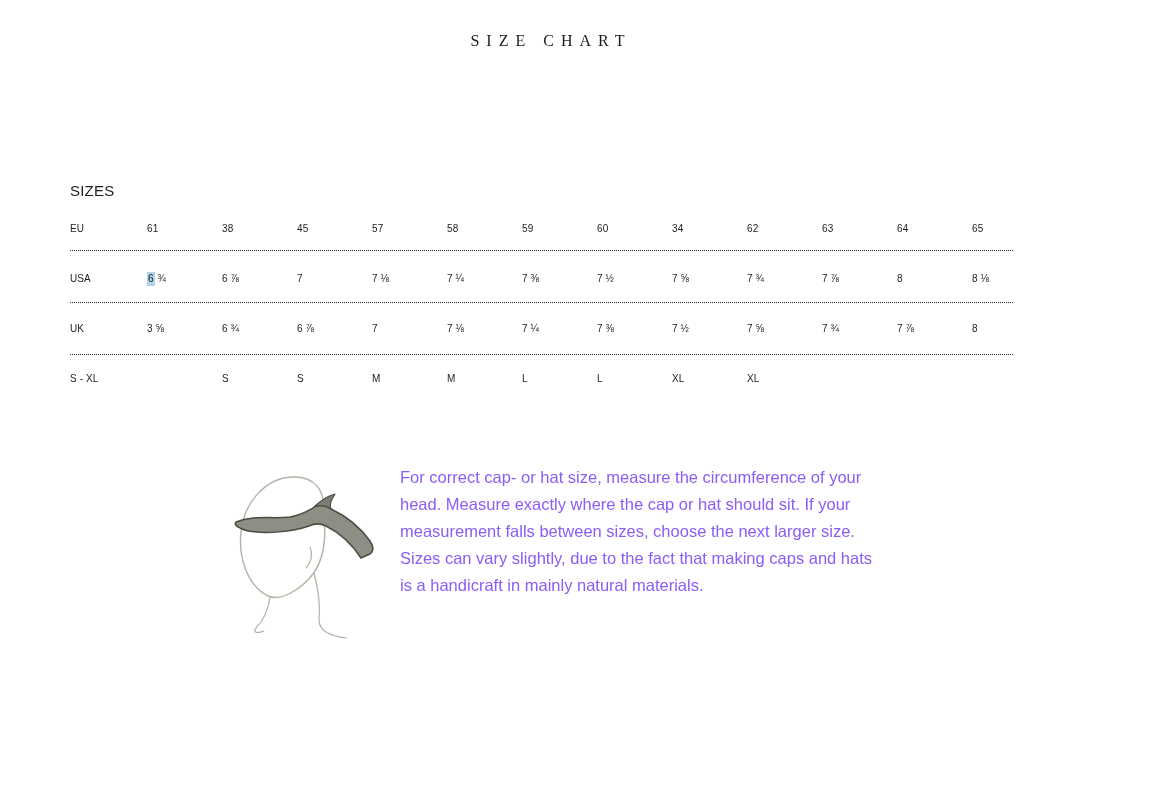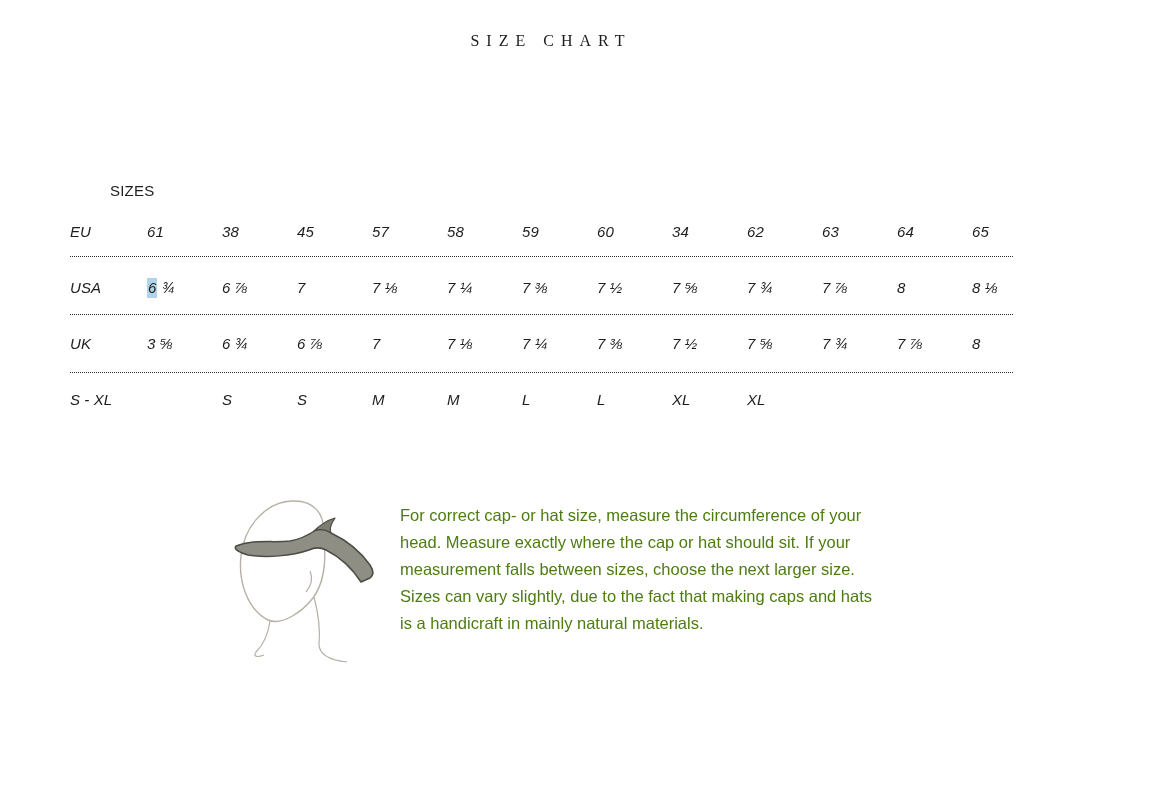--- a/index.html
+++ b/index.html
@@ -24,31 +24,29 @@
     letter-spacing: 7px;
     color: #1c1c1e;
   }
   .content {
     margin-left: 70px;
   }
   .sizes-label {
     margin-top: 132px;
     font-size: 15px;
     letter-spacing: 0.2px;
-    margin-left: 40px;
   }
   .size-table {
     margin-top: 0;
   }
   .row {
     display: grid;
     grid-template-columns: 77px repeat(12, 75px);
-    font-size: 15px;
+    font-size: 10px;
     letter-spacing: 0.1px;
-    font-style: italic;
   }
   .cell { white-space: nowrap; }
   .row-eu  { padding-top: 24px; padding-bottom: 16px; }
   .row-usa { padding-top: 22px; padding-bottom: 18px; }
   .row-uk  { padding-top: 20px; padding-bottom: 20px; }
   .row-sxl { padding-top: 18px; }
   .divider {
     width: 943px;
     height: 0;
     border-top: 1px dotted #2a2a28;
@@ -63,26 +61,26 @@
   }
   .illustration {
     display: block;
     margin-left: 148px;
     width: 160px;
     height: 185px;
     flex: 0 0 auto;
   }
   .description {
     margin-left: 22px;
-    margin-top: 14px;
+    margin-top: 0;
     width: 500px;
     font-size: 16.5px;
     line-height: 27px;
     white-space: pre-line;
-    color: #4d7c0f;
+    color: #8b5cf6;
   }
 </style>
 </head>
 <body>
 
 <div class="page-title">SIZE CHART</div>
 
 <div class="content">
 
   <div class="sizes-label">SIZES</div>

